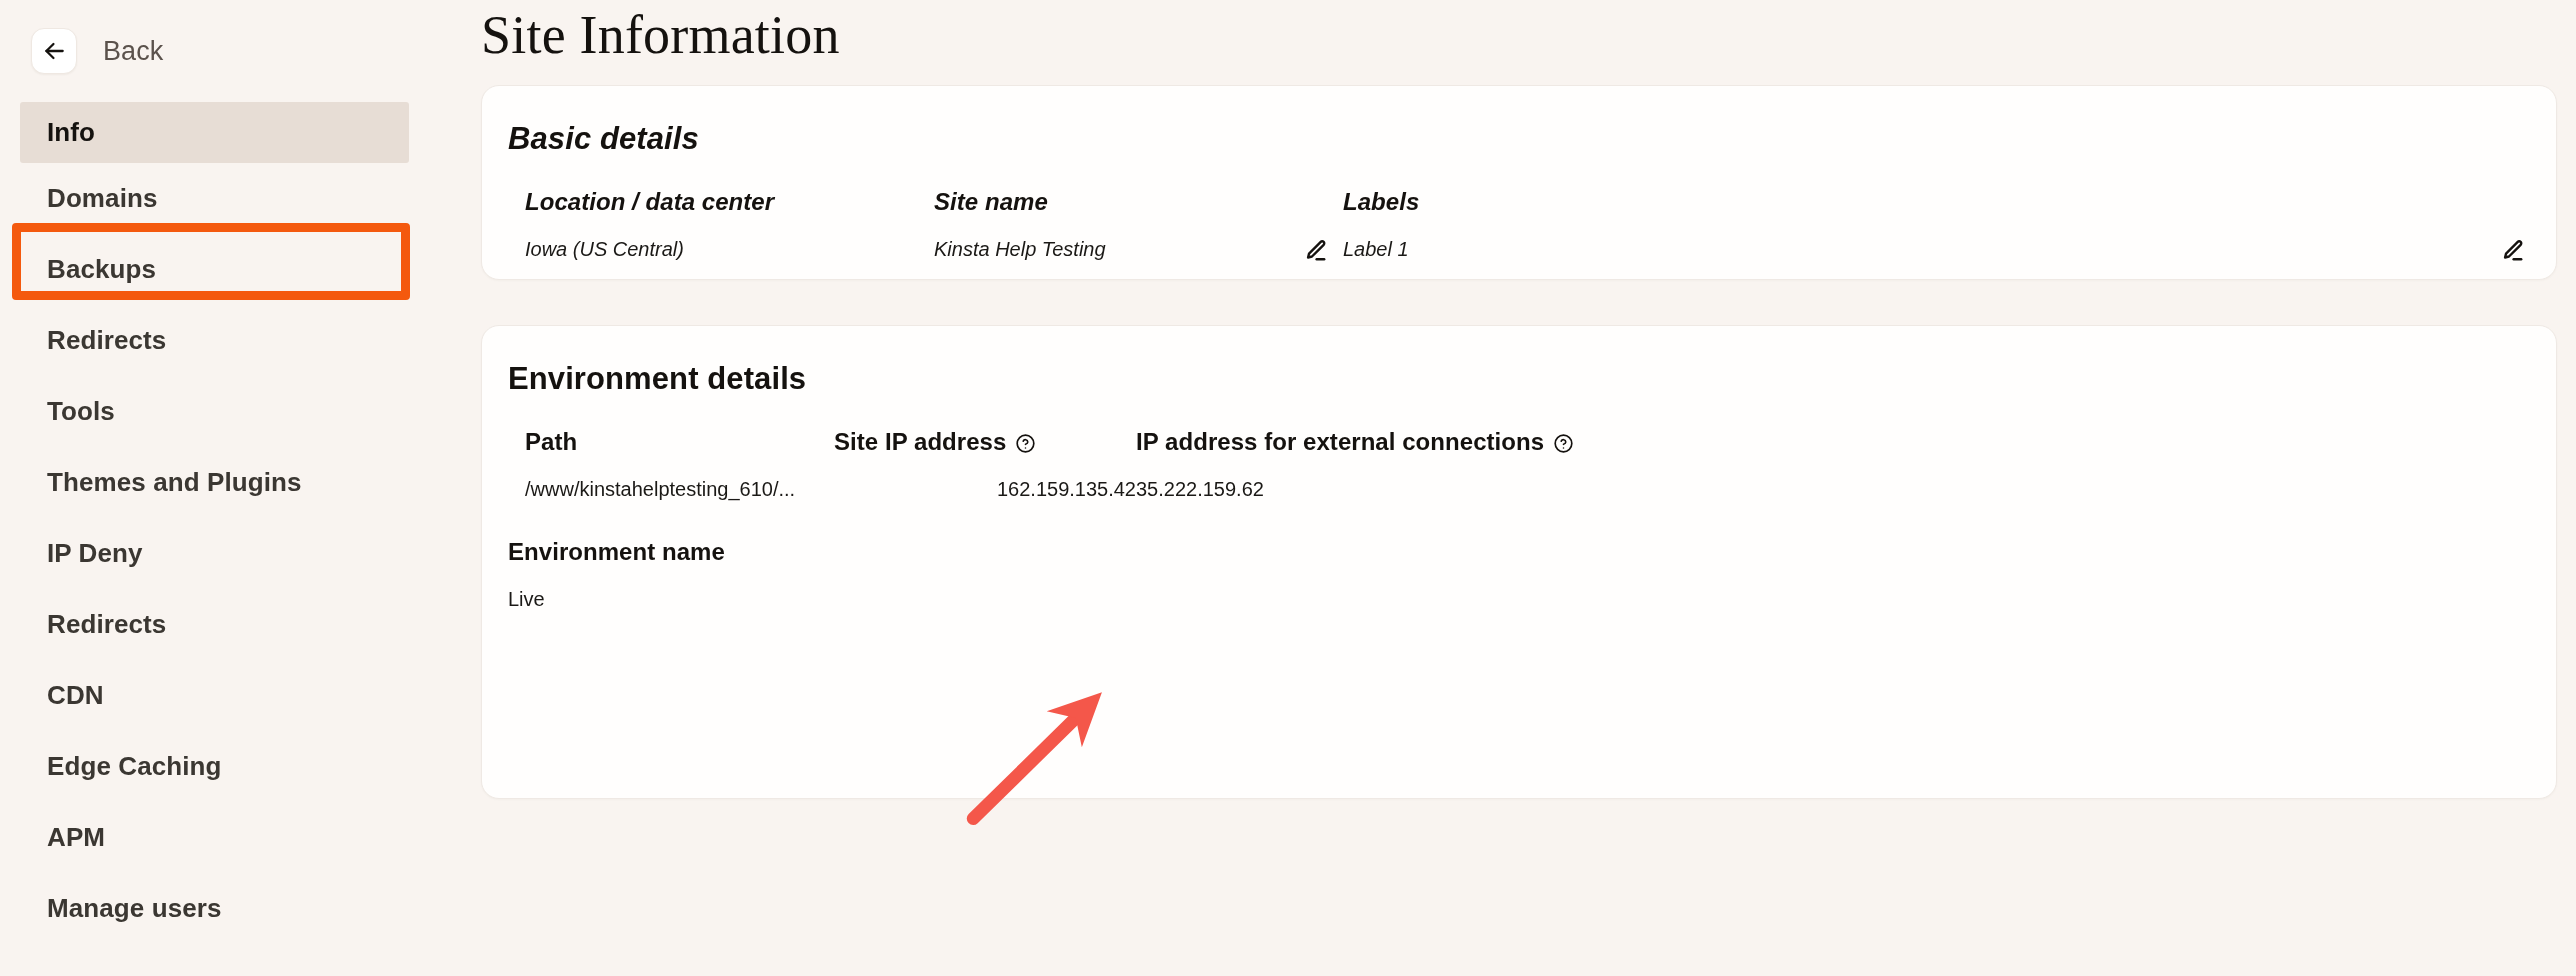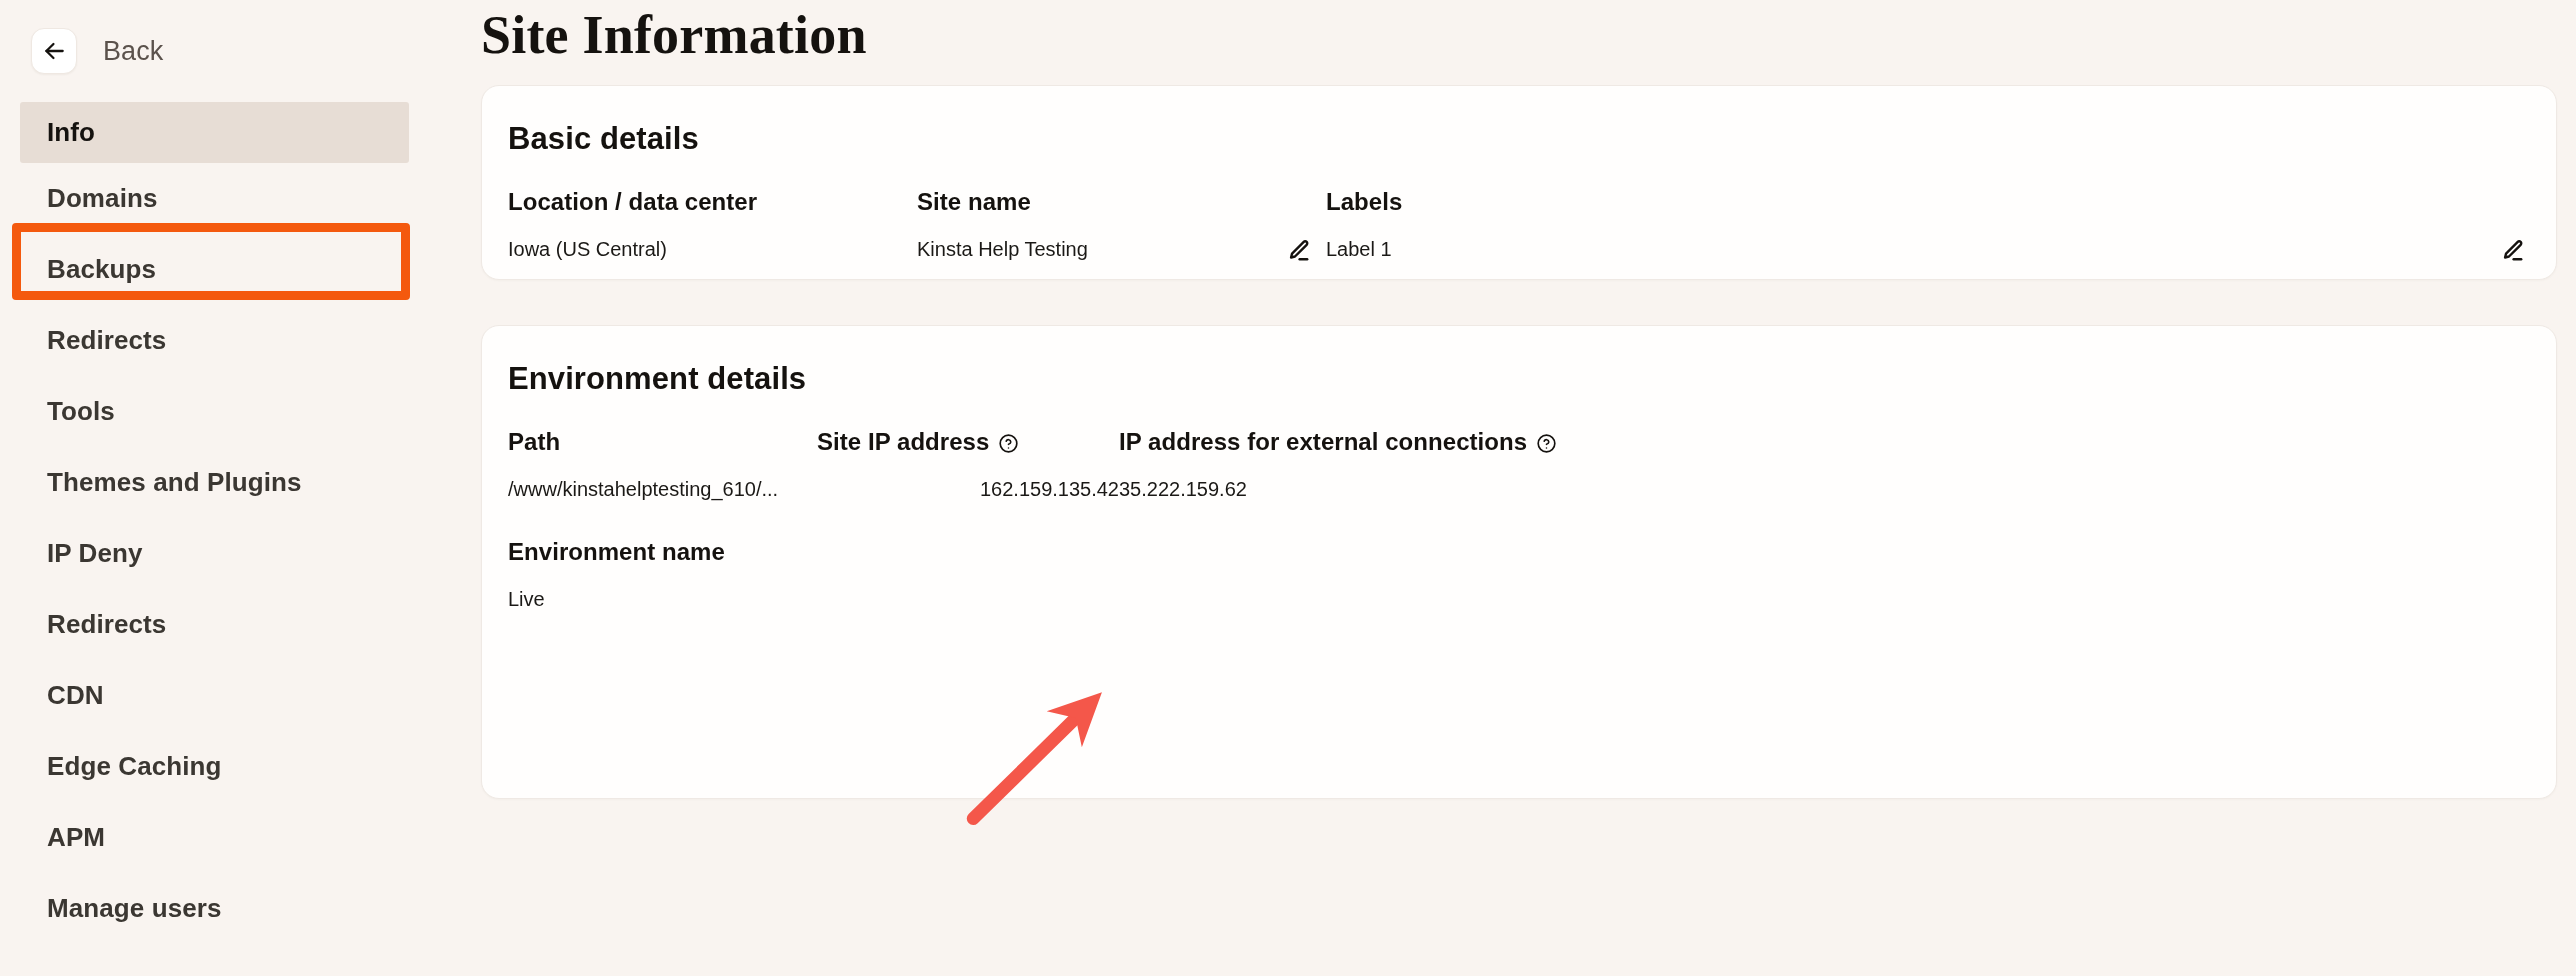--- a/index.html
+++ b/index.html
@@ -108,52 +108,52 @@
   .content {
     flex: 1;
     height: 976px;
     padding: 0;
     position: relative;
   }
 
   .page-title {
     font-family: "Liberation Serif", serif;
     font-size: 54px;
-    font-weight: 700;
+    font-weight: 400;
     color: #15120f;
     padding-left: 13px;
     padding-top: 6px;
     line-height: 1.1;
     letter-spacing: 0.2px;
   }
 
   .card {
     background: #fffefd;
     border: 1px solid #efe9e4;
     border-radius: 18px;
     margin-left: 13px;
     margin-right: 19px;
     box-shadow: 0 1px 2px rgba(70,50,30,0.03);
   }
 
-  #card-basic { margin-top: 20px; height: 195px; }
+  #card-basic { margin-top: 20px; height: 195px; font-style: italic; }
   #card-env   { margin-top: 45px; height: 474px; }
 
   .card-title {
     font-size: 31px;
     font-weight: 700;
     color: #15120f;
     padding-left: 26px;
     padding-top: 35px;
     letter-spacing: 0.1px;
   }
 
   .grid {
     display: flex;
-    padding-left: 26px;
+    padding-left: 43px;
     padding-top: 31px;
   }
 
   .col { position: relative; }
 
   .col-loc   { width: 409px; }
   .col-site  { width: 409px; }
   .col-label { flex: 1; }
 
   .col-path  { width: 309px; }

